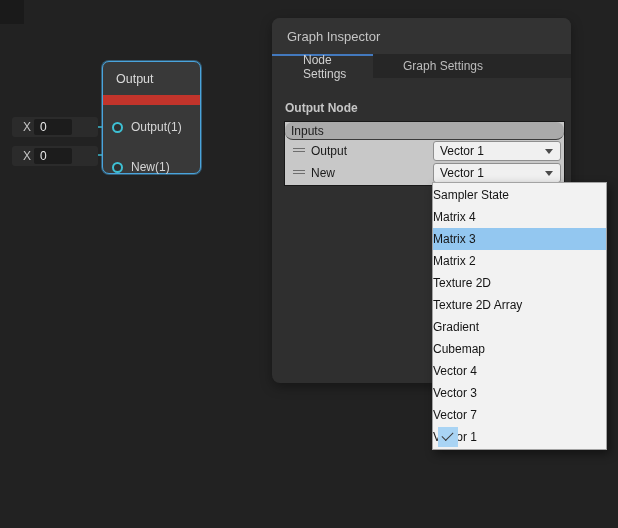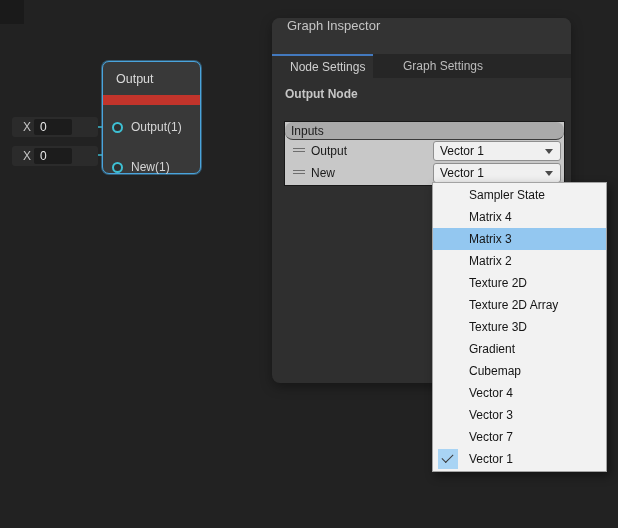--- a/index.html
+++ b/index.html
@@ -30,47 +30,47 @@
   .node-redbar{height:10px;background:var(--node-title-bar,#C2342B);}
   .port-row{position:absolute;left:0;height:20px;display:flex;align-items:center;justify-content:flex-end;}
   #port-row-0{top:55px;} #port-row-1{top:83px;margin-top:12px;}
   .port-ring{width:7px;height:7px;border:2px solid var(--port-accent,#3EC0D4);border-radius:50%;
     background:#2f2f2f;margin-left:9px;flex:none;}
   .port-label{margin-left:8px;font-size:12px;color:#d6d6d6;white-space:nowrap;}
 
   
   .inspector{position:absolute;left:272px;top:18px;width:299px;height:365px;background:#2f2f2f;
     border-radius:8px;box-shadow:0 4px 12px rgba(0,0,0,.35);}
-  .insp-header{height:36px;background:#333333;border-radius:8px 8px 0 0;display:flex;
+  .insp-header{height:36px;background:#333333;border-radius:8px 8px 0 0;display:flex;align-items:center;
     padding-left:15px;color:#c5c5c5;font-size:13px;}
   .tabbar{height:24px;background:#262626;display:flex;}
   .tab{font-size:12px;display:flex;align-items:center;box-sizing:border-box;cursor:default;}
   .tab.active{width:101px;background:#2f2f2f;border-top:2px solid var(--tab-accent,#4379BE);
-    padding-left:18px;color:#d0d0d0;}
+    padding-left:31px;color:#d0d0d0;}
   .tab.inactive{padding-left:12px;width:110px;color:#bdbdbd;justify-content:flex-end;}
-  .section-title{margin:9px 0 0 13px;font-size:12px;font-weight:bold;color:#c6c6c6;}
+  .section-title{margin:23px 0 0 13px;font-size:12px;font-weight:bold;color:#c6c6c6;}
 
   .inputs-box{position:absolute;left:12px;top:103px;width:281px;height:65px;background:#c8c8c8;
     border:1px solid #191919;box-sizing:border-box;}
   .inputs-header{height:18px;background:#aaaaaa;border-bottom:1px solid #3a3a3a;font-size:12px;
     color:#1b1b1b;line-height:18px;padding-left:6px;box-sizing:border-box;border-radius:8px;}
   .input-row{position:relative;height:22px;}
   .drag-handle{position:absolute;left:8px;top:8px;width:12px;height:5px;}
   .drag-handle i{display:block;height:0;border-top:1.5px solid #6e6e6e;margin-bottom:2px;}
   .row-name{position:absolute;left:26px;top:0;line-height:22px;font-size:12px;color:#1a1a1a;}
   .row-dropdown{position:absolute;left:148px;top:1px;width:128px;height:20px;background:#f0f0f0;
     border:1px solid #8f8f8f;border-radius:3px;box-sizing:border-box;font-size:12px;color:#141414;
     line-height:18px;padding-left:6px;cursor:default;}
   .dd-arrow{position:absolute;right:7px;top:7px;width:0;height:0;
     border-left:4px solid transparent;border-right:4px solid transparent;border-top:5px solid #4a4a4a;}
 
   
   .menu{position:absolute;left:432px;top:182px;width:175px;background:#f2f2f2;
     border:1px solid #a3a3a3;box-shadow:3px 4px 9px rgba(0,0,0,.45);padding:1px 0;z-index:10;box-sizing:border-box;}
-  .menu-item{position:relative;height:22px;line-height:22px;padding-left:36px;font-size:12px;color:#151515;
+  .menu-item{position:relative;height:22px;line-height:22px;font-size:12px;color:#151515;
     cursor:default;white-space:nowrap;}
   .menu-item.highlight{background:var(--menu-highlight,#93C7F0);}
   .check-box{position:absolute;left:5px;top:1px;width:20px;height:20px;background:var(--menu-check-bg,#A9D4F4);}
   .check-box::after{content:"";position:absolute;left:4px;top:5px;width:10px;height:5px;
     border-left:1.6px solid #3a3a3a;border-bottom:1.6px solid #3a3a3a;transform:rotate(-45deg);}
 </style>
 </head>
 <body>
 
 <div class="stage">
@@ -149,21 +149,20 @@
     </div>
   </div>
 
   <div class="menu">
     <div class="menu-item">Sampler State</div>
     <div class="menu-item">Matrix 4</div>
     <div class="menu-item highlight">Matrix 3</div>
     <div class="menu-item">Matrix 2</div>
     <div class="menu-item">Texture 2D</div>
     <div class="menu-item">Texture 2D Array</div>
-    <div class="menu-item">Texture 3D</div>
     <div class="menu-item">Gradient</div>
     <div class="menu-item">Cubemap</div>
     <div class="menu-item">Vector 4</div>
     <div class="menu-item">Vector 3</div>
     <div class="menu-item">Vector 7</div>
     <div class="menu-item">
       <span class="check-box"></span>
       <span>Vector 1</span>
     </div>
   </div>

